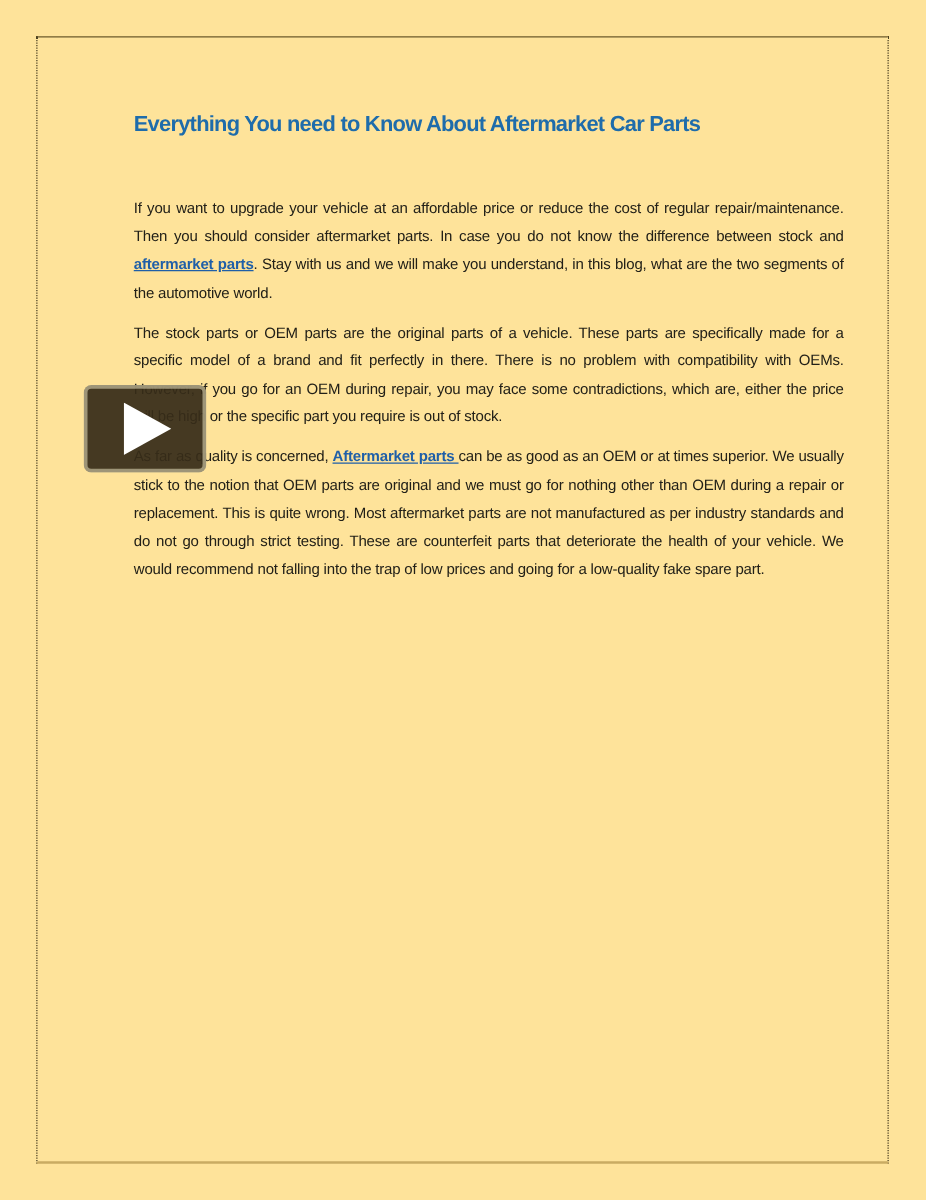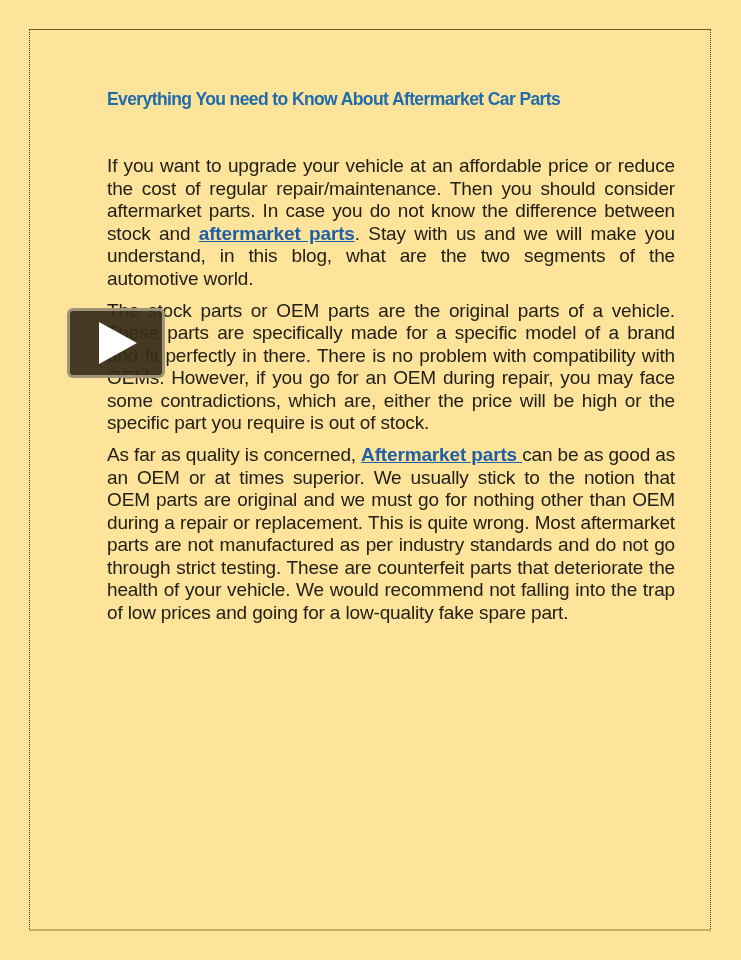--- a/index.html
+++ b/index.html
@@ -39,21 +39,21 @@
       font-weight: bold;
       font-size: 17.5px;
       letter-spacing: -0.6px;
       color: #1e6cab;
       line-height: 26px;
       white-space: nowrap;
     }
     .body-para {
       margin: 0;
       font-family: "Liberation Sans", sans-serif;
-      font-size: 19px;
+      font-size: 12px;
       line-height: 22.5px;
       color: #222018;
       text-align: justify;
       letter-spacing: -0.15px;
     }
     .p1 { margin-top: 43px; }
     .gap { margin-top: 9.5px; }
     .doc-link {
       color: #1f5fa8;
       font-weight: bold;

